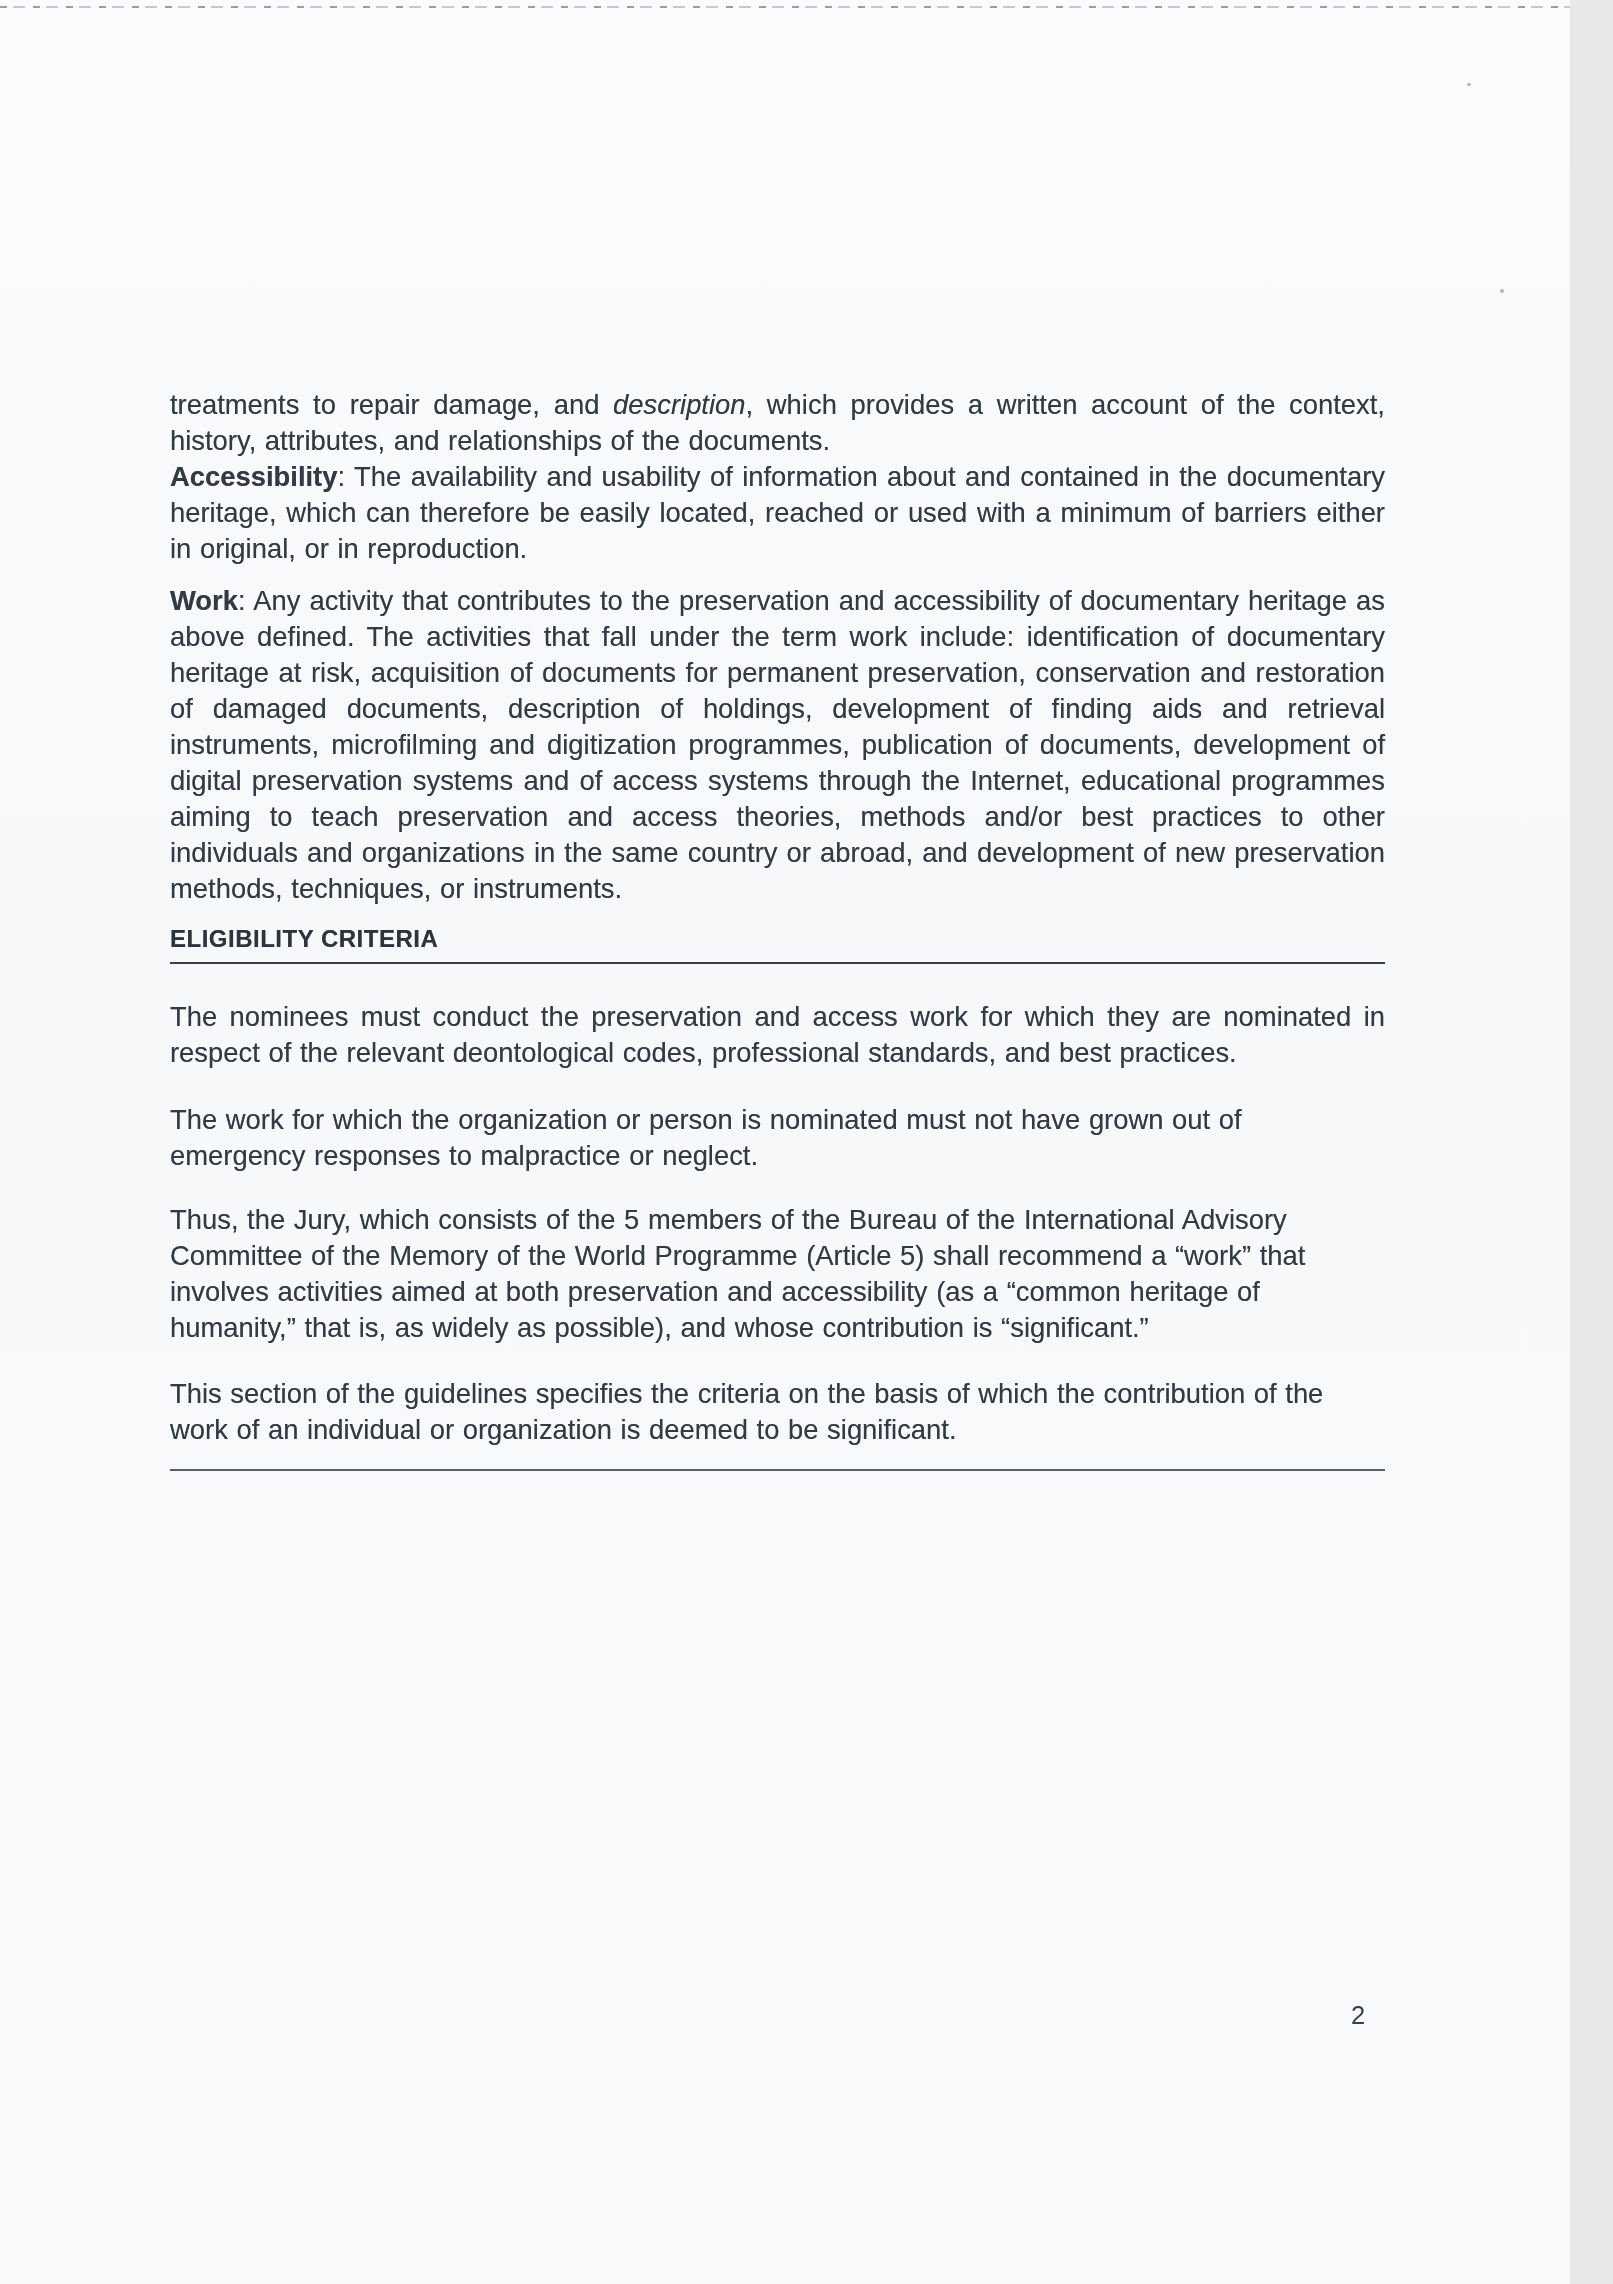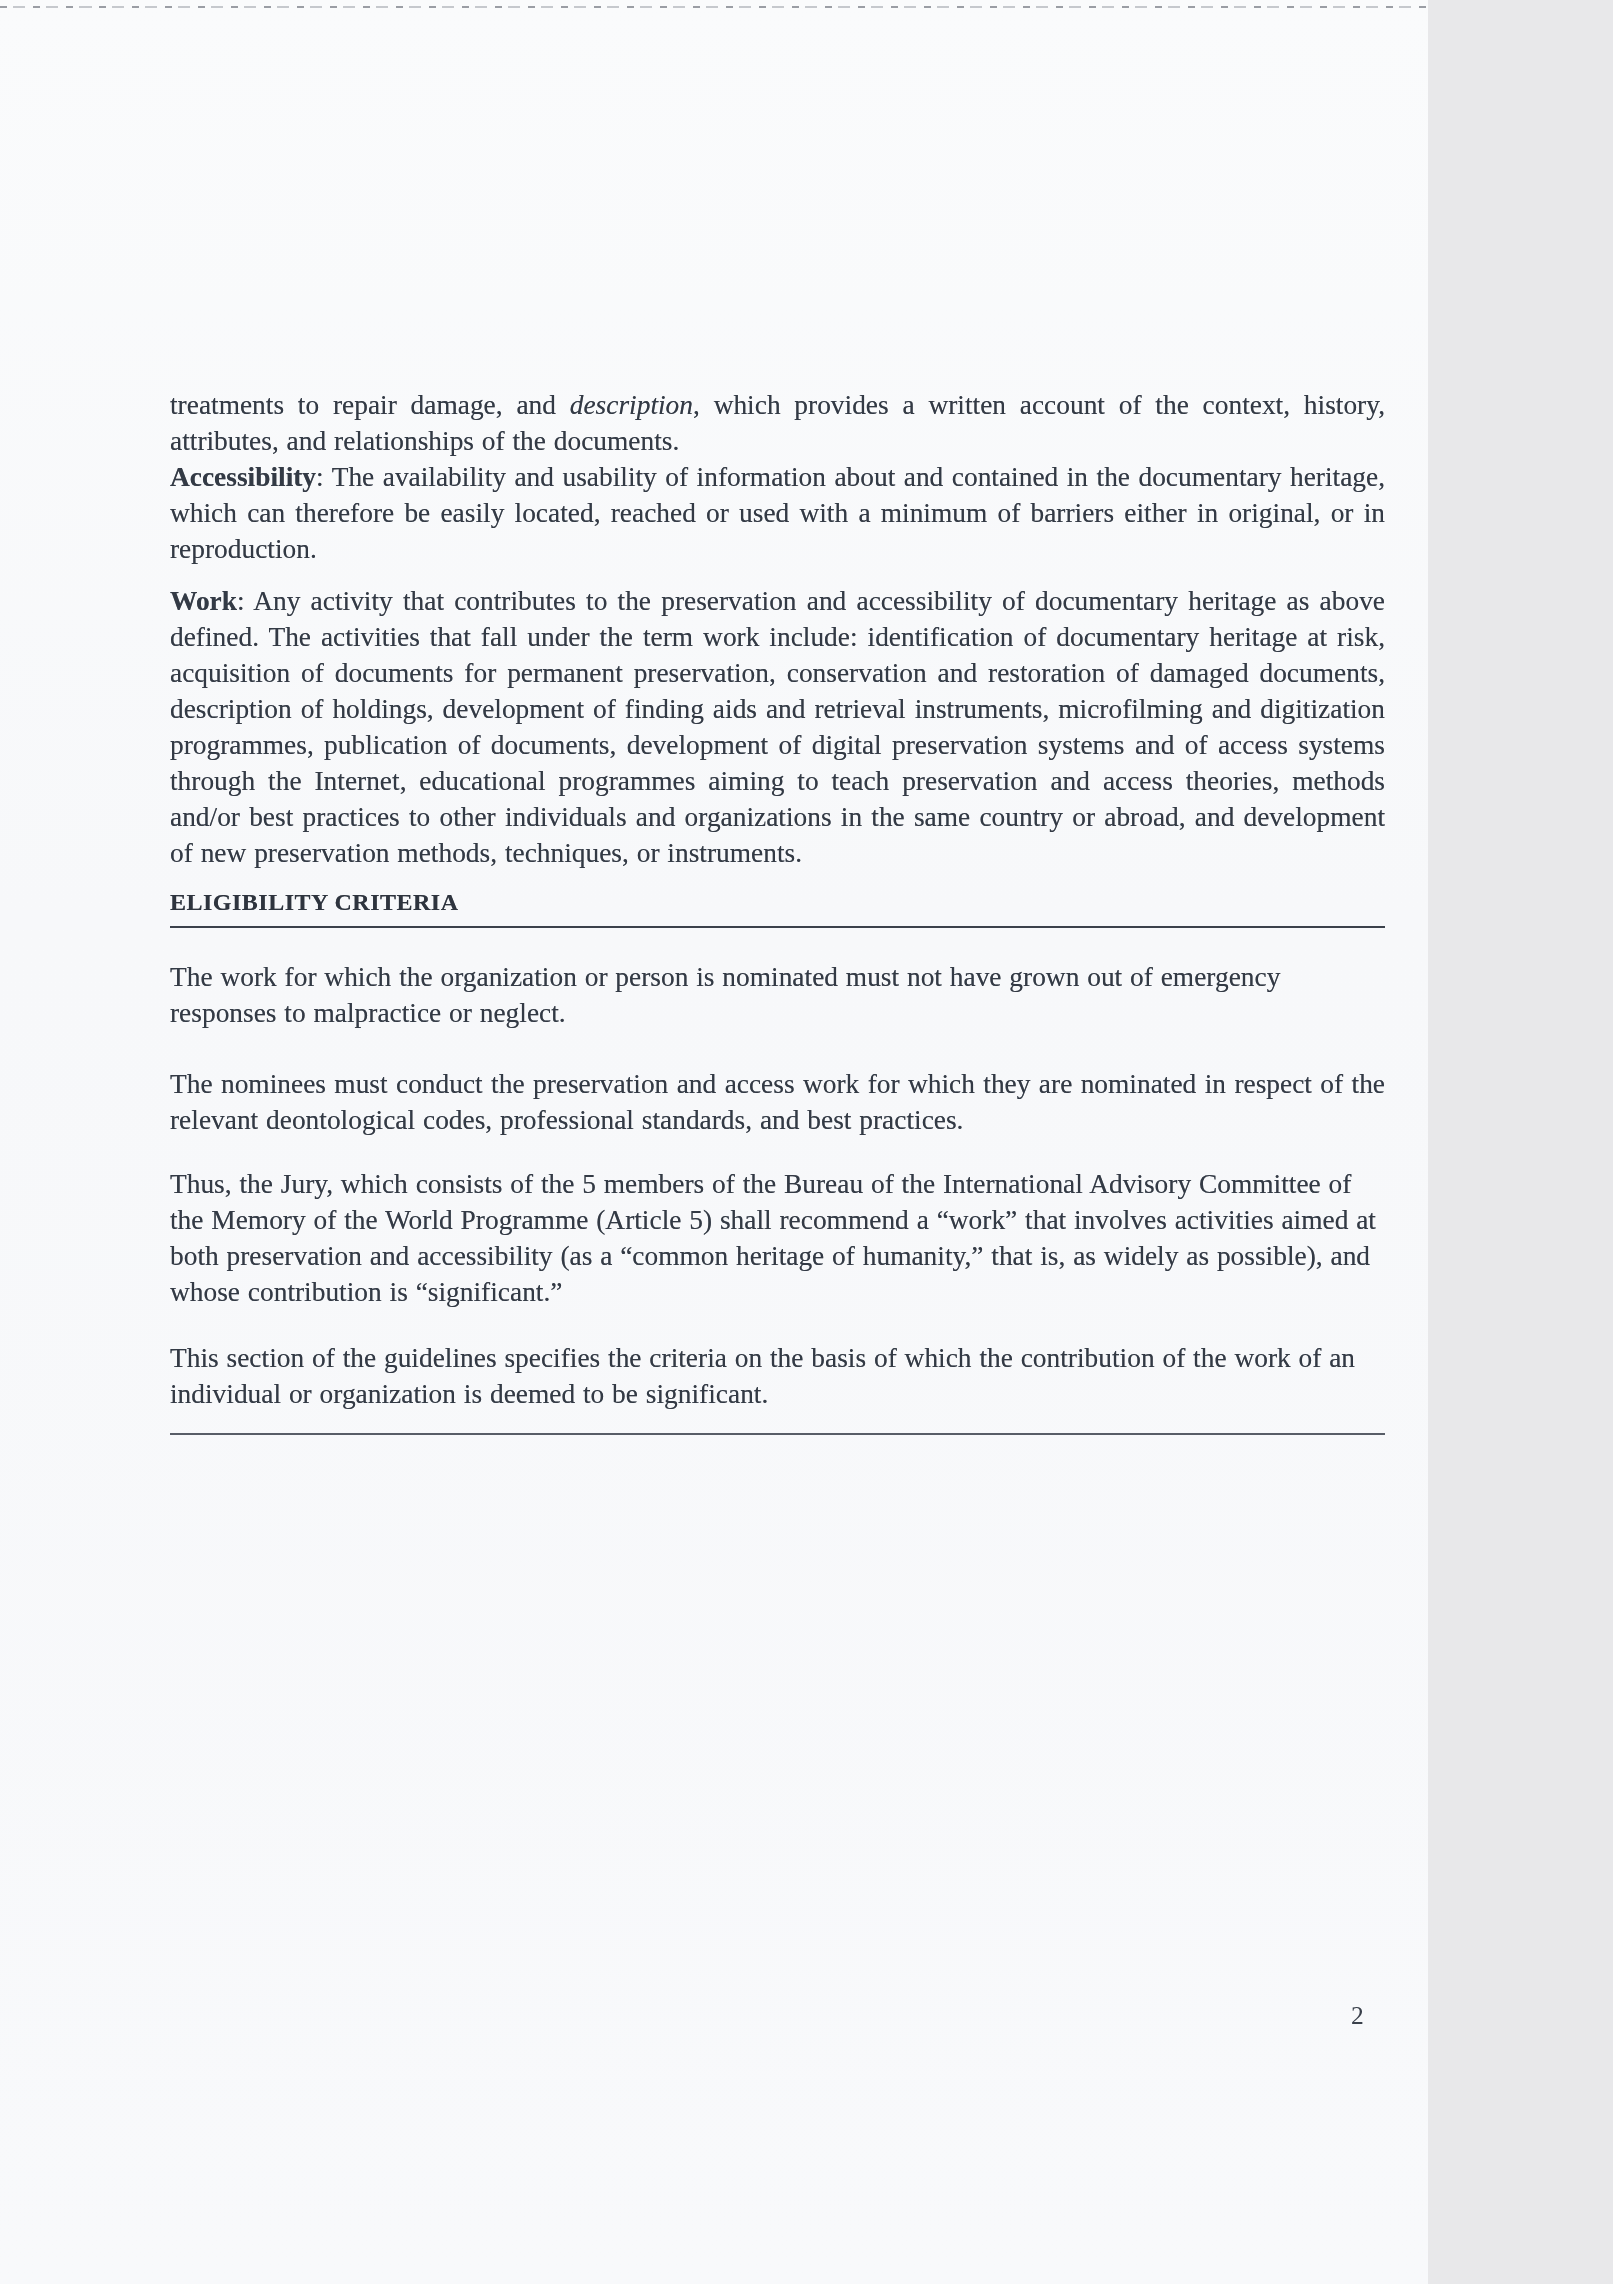--- a/index.html
+++ b/index.html
@@ -2,26 +2,26 @@
 <html><head>
 <meta charset="utf-8">
 <style>
   html, body {
     margin: 0;
     padding: 0;
     background: #e8e8ea;
   }
   .sheet {
     position: relative;
-    width: 1428px;
+    width: 1570px;
     height: 2285px;
     background:
       linear-gradient(180deg, #fafbfc 0%, #f7f8fa 40%, #f8f9fb 100%);
     overflow: hidden;
-    font-family: Liberation Serif, serif;
+    font-family: Liberation Sans, sans-serif;
     color: #333a45;
   }
   
   .scan-line {
     position: absolute;
     top: 5.9px;
     left: 0;
     width: 100%;
     height: 2px;
     background: repeating-linear-gradient(
@@ -107,23 +107,23 @@
       <br>
       <span class="lead">Accessibility</span><span>: The availability and usability of information about and contained in the documentary heritage, which can therefore be easily located, reached or used with a minimum of barriers either in original, or in reproduction.</span>
     </p>
 
     <p class="para justify p-work">
       <span class="lead">Work</span><span>: Any activity that contributes to the preservation and accessibility of documentary heritage as above defined. The activities that fall under the term work include: identification of documentary heritage at risk, acquisition of documents for permanent preservation, conservation and restoration of damaged documents, description of holdings, development of finding aids and retrieval instruments, microfilming and digitization programmes, publication of documents, development of digital preservation systems and of access systems through the Internet, educational programmes aiming to teach preservation and access theories, methods and/or best practices to other individuals and organizations in the same country or abroad, and development of new preservation methods, techniques, or instruments.</span>
     </p>
 
     <h2 class="section-heading h-eligibility">ELIGIBILITY CRITERIA</h2>
 
+    <p class="para justify p-nominees">The nominees must conduct the preservation and access work for which they are nominated in respect of the relevant deontological codes, professional standards, and best practices.</p>
+
     <p class="para p-emergency">The work for which the organization or person is nominated must not have grown out of emergency responses to malpractice or neglect.</p>
-
-    <p class="para justify p-nominees">The nominees must conduct the preservation and access work for which they are nominated in respect of the relevant deontological codes, professional standards, and best practices.</p>
 
 
 
 
     <p class="para p-thus">Thus, the Jury, which consists of the 5 members of the Bureau of the International Advisory Committee of the Memory of the World Programme (Article 5) shall recommend a “work” that involves activities aimed at both preservation and accessibility (as a “common heritage of humanity,” that is, as widely as possible), and whose contribution is “significant.”</p>
 
     <p class="para p-section">This section of the guidelines specifies the criteria on the basis of which the contribution of the work of an individual or organization is deemed to be significant.</p>
 
     <hr class="bottom-rule">
 

